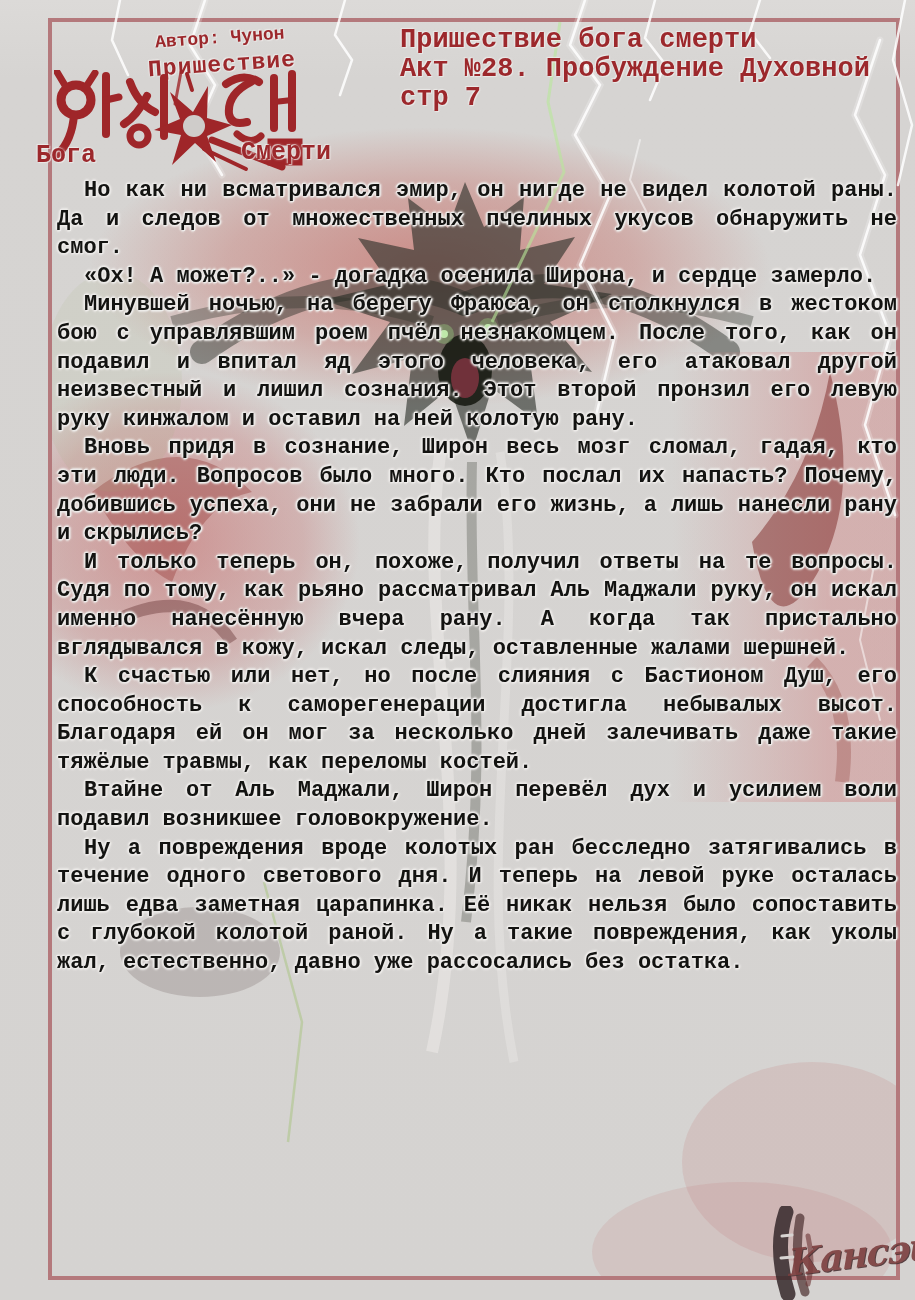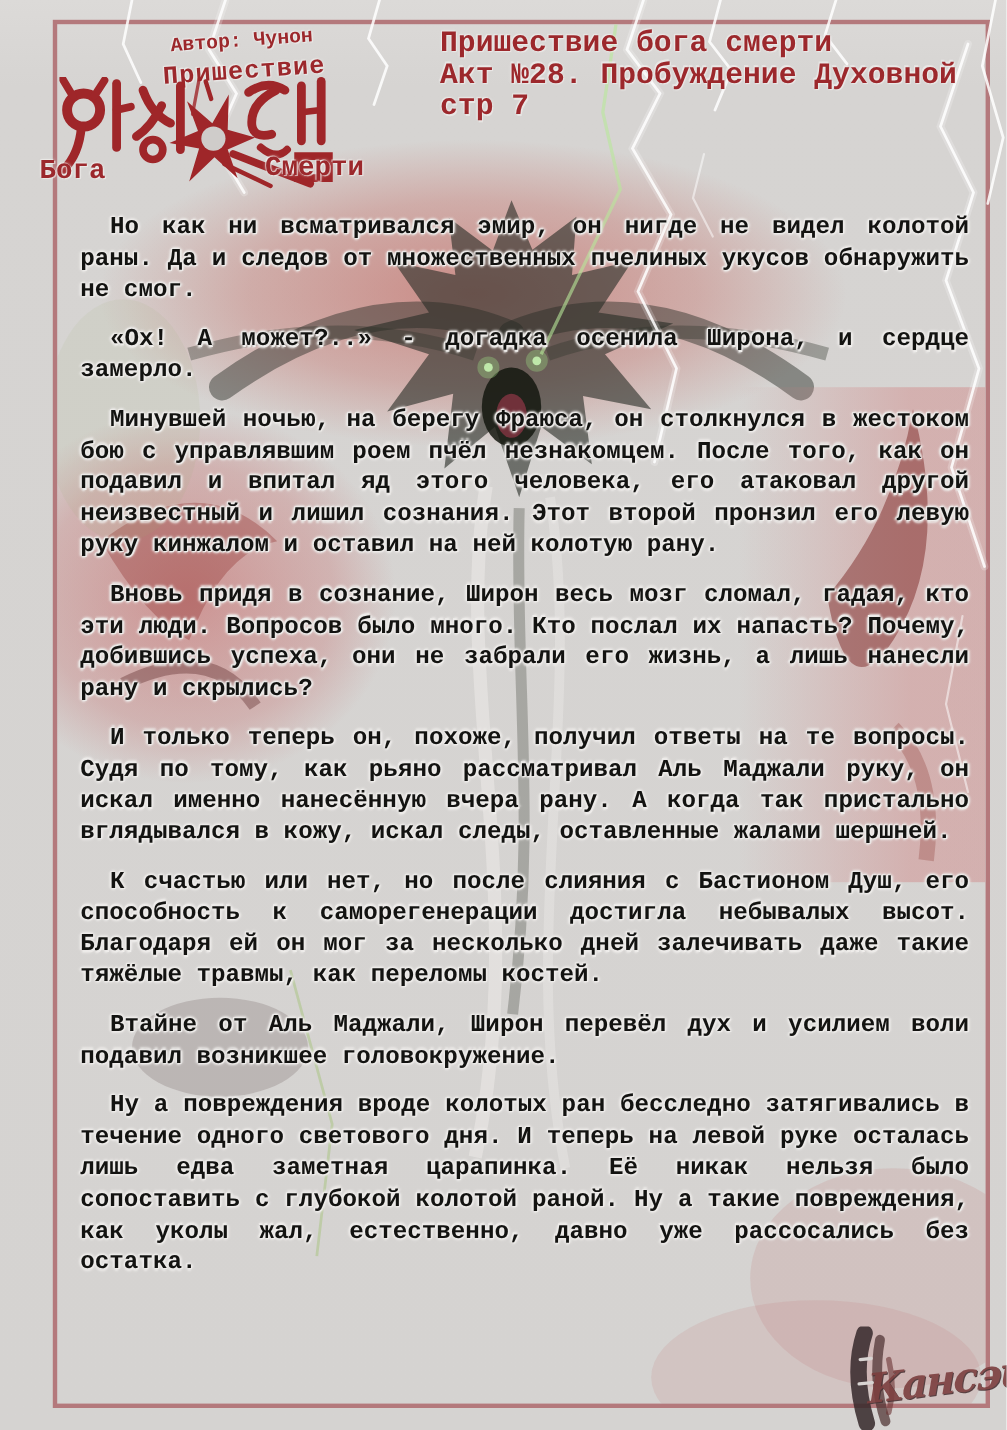--- a/index.html
+++ b/index.html
@@ -31,21 +31,21 @@
   .logo-prishestvie{left:96px;top:30px;font-size:23px;letter-spacing:1px;transform:rotate(-4deg);}
   .logo-boga{left:-16px;top:119px;font-size:25px;}
   .logo-smerti{left:141px;top:116px;font-size:25px;margin-left:48px;}
   .logo-korean{left:2px;top:48px;}
   
   .body-text{
     left:57px;top:177px;width:840px;
     font-size:22px;line-height:28.6px;font-weight:700;color:#131311;
   }
   .body-text p{
-    margin:16px;text-indent:27px;text-align:justify;
+    margin:0;text-indent:27px;text-align:justify;
     text-shadow:-2px 0 2px #eceae8,2px 0 2px #eceae8,0 -2px 2px #eceae8,0 2px 2px #eceae8,
                 -1px -1px 0 #f2f0ee,1px 1px 0 #f2f0ee;
   }
   
   .watermark{left:762px;top:1206px;width:155px;height:94px;z-index:4;}
   .watermark-text{
     left:26px;top:26px;
     font-family:"DejaVu Serif",serif;font-style:italic;font-weight:700;
     font-size:37px;color:#7c3f3f;letter-spacing:-2px;opacity:.9;
     transform:rotate(-7deg) skewX(-6deg);

